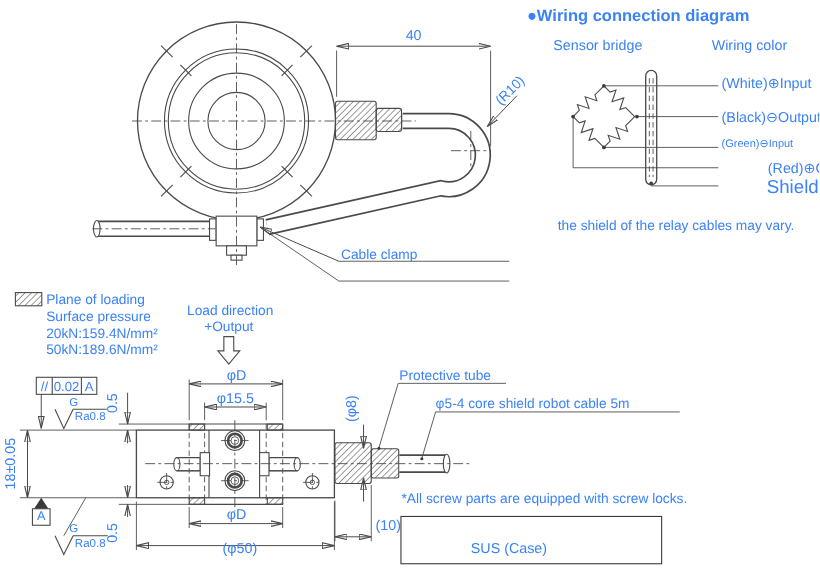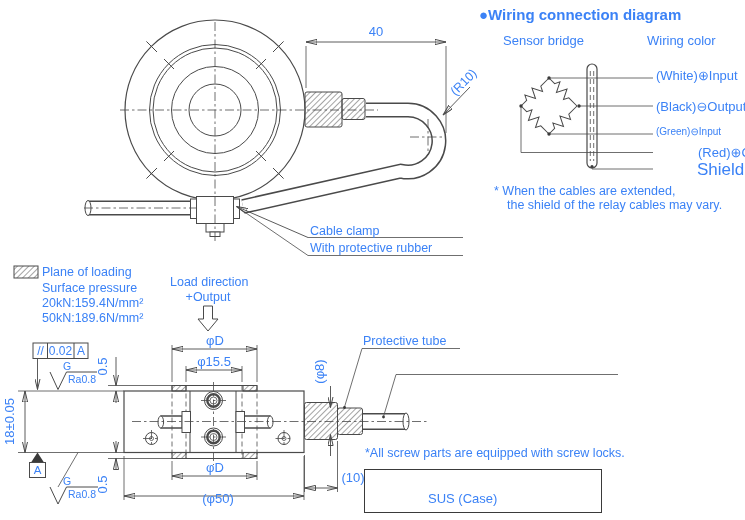--- a/index.html
+++ b/index.html
@@ -272,27 +272,25 @@
 </svg>
 
 <div class="lbl title" style="left:479px;top:6px;"><span>●</span><span>Wiring connection diagram</span></div>
 <div class="lbl" style="left:503px;top:34px;font-size:13px;">Sensor bridge</div>
 <div class="lbl" style="left:647px;top:34px;font-size:13px;">Wiring color</div>
 <div class="lbl" style="left:656px;top:69px;font-size:13px;">(White)⊕Input</div>
 <div class="lbl" style="left:656px;top:100px;font-size:13px;">(Black)⊖Output</div>
 <div class="lbl" style="left:656px;top:126px;font-size:10px;">(Green)⊖Input</div>
 <div class="lbl" style="left:656px;top:145.5px;font-size:13px;margin-left:42px;">(Red)⊕Output</div>
 <div class="lbl" style="left:684px;top:159.5px;font-size:17px;margin-left:13px;">Shield</div>
-<div class="lbl" style="left:494px;top:184px;">* When the cables are extended,</div>
 <div class="lbl" style="left:507px;top:198px;">the shield of the relay cables may vary.</div>
 
 <div class="lbl dimtxt c" style="left:358px;top:25px;width:36px;">40</div>
 <div class="lbl rot45" style="left:446px;top:70px;width:46px;">(R10)</div>
 <div class="lbl" style="left:310px;top:223.5px;">Cable clamp</div>
-<div class="lbl" style="left:310px;top:240.5px;">With protective rubber</div>
 
 <div class="lbl" style="left:42px;top:265px;">Plane of loading</div>
 <div class="lbl" style="left:42px;top:280.5px;">Surface pressure</div>
 <div class="lbl" style="left:42px;top:295.5px;">20kN:159.4N/mm²</div>
 <div class="lbl" style="left:42px;top:310.5px;">50kN:189.6N/mm²</div>
 <div class="lbl" style="left:170px;top:275px;">Load direction</div>
 <div class="lbl c" style="left:177px;top:289.5px;width:62px;">+Output</div>
 
 <div class="lbl dimtxt c" style="left:200px;top:334px;width:30px;">φD</div>
 <div class="lbl dimtxt c" style="left:190px;top:355px;width:48px;">φ15.5</div>
@@ -307,19 +305,20 @@
 <div class="lbl c" style="left:34px;top:344.5px;width:13px;font-size:12px;">//</div>
 <div class="lbl c" style="left:47.5px;top:344.5px;width:26px;font-size:12px;">0.02</div>
 <div class="lbl c" style="left:74px;top:344.5px;width:14px;font-size:12px;">A</div>
 <div class="lbl c" style="left:29.5px;top:464px;width:16px;font-size:11.5px;">A</div>
 <div class="lbl sm" style="left:63px;top:360px;">G</div>
 <div class="lbl sm" style="left:68px;top:373px;">Ra0.8</div>
 <div class="lbl sm" style="left:63px;top:475px;">G</div>
 <div class="lbl sm" style="left:68px;top:488px;">Ra0.8</div>
 
 <div class="lbl" style="left:363px;top:334px;">Protective tube</div>
+<div class="lbl" style="left:396px;top:360px;">φ5-4 core shield robot cable 5m</div>
 <div class="lbl" style="left:365px;top:446px;text-align:center;">*All screw parts are equipped with screw locks.</div>
 
 <div class="matbox">
   <div class="l2">SUS (Case)</div>
 </div>
 
 </div>
 
 </body></html>

